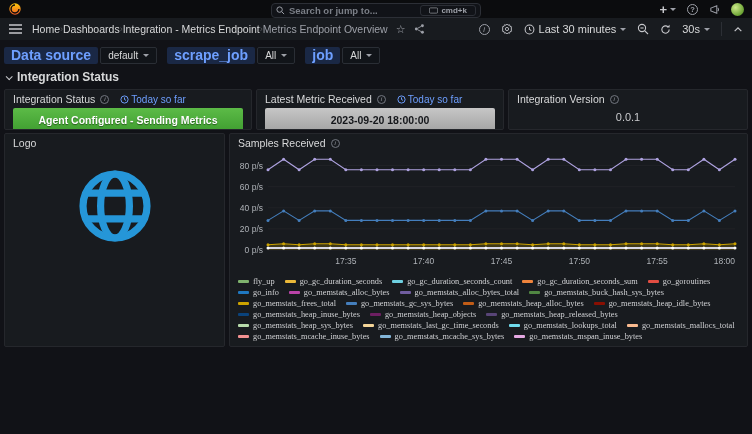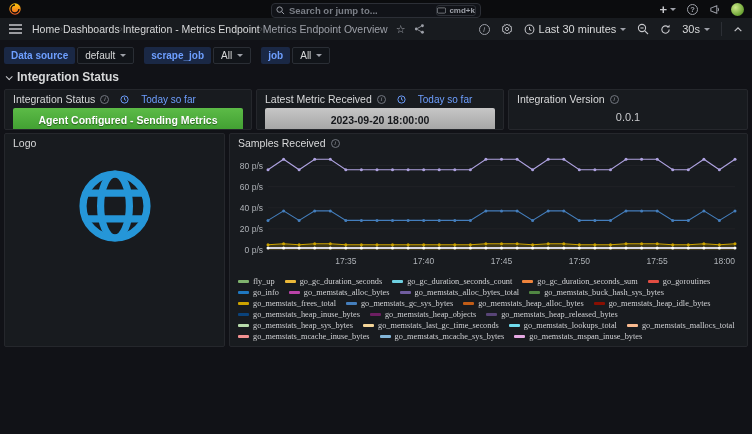--- a/index.html
+++ b/index.html
@@ -12,57 +12,57 @@
   }
   
   .topbar { height: 18px; background: #0b0c0e; display: flex; padding: 0 8px; position: relative; font-weight: bold; }
   .tb-right { margin-left: auto; display: flex; align-items: center; gap: 11px; }
   .searchbox {
     position: absolute; left: 50%; transform: translateX(-50%); top: 3px;
     width: 210px; height: 15px; background: #111318; border: 1px solid #2c2f36;
     border-radius: 4px; display: flex; align-items: center; gap: 4px; padding: 0 4px; cursor: text;
   }
   .searchbox .ph { font-size: 9.5px; color: #7b7f87; flex: 1; white-space: nowrap; }
-  .kbd-chip { display: inline-flex; align-items: center; gap: 3px; border: 1px solid #2c2f36; border-radius: 3px; padding: 0 0; height: 11px; font-size: 8px; color: #9da0a8; }
+  .kbd-chip { display: inline-flex; align-items: center; gap: 3px; border: 1px solid #2c2f36; border-radius: 3px; padding: 0 8px; height: 11px; font-size: 8px; color: #9da0a8; }
   .plus-btn { display: inline-flex; align-items: center; gap: 3px; color: #c7c8cc; font-size: 13px; line-height: 1; }
   .help-circle { width: 11px; height: 11px; border: 1px solid #9da0a8; border-radius: 50%; display: inline-flex; align-items: center; justify-content: center; font-size: 7.5px; color: #9da0a8; }
   .avatar { width: 13px; height: 13px; border-radius: 50%; background: radial-gradient(circle at 35% 35%, #cde98a, #6aa233 70%); display: inline-block; }
   .caret { display: inline-block; width: 0; height: 0; border-left: 3px solid transparent; border-right: 3px solid transparent; border-top: 3.5px solid #9da0a8; }
   
   .navbar { height: 22px; background: #181b1f; display: flex; align-items: center; padding: 0 9px; }
   .crumbs { display: flex; align-items: center; gap: 0; margin-left: 10px; font-size: 10.5px; }
   .crumb { color: #d8d9da; font-weight: 500; cursor: pointer; white-space: nowrap; }
   .crumb.current { color: #9da0a8; font-weight: 400; }
   .crumb-sep { color: #585b61; font-size: 9px; }
   .nav-actions { display: flex; align-items: center; gap: 8px; margin-left: 8px; }
   .star { color: #9da0a8; font-size: 11px; line-height: 1; cursor: pointer; }
   .nav-right { margin-left: auto; display: flex; align-items: center; gap: 11px; color: #c7c8cc; }
   .tool-group { display: inline-flex; align-items: center; gap: 4px; font-size: 11px; color: #d8d9da; cursor: pointer; white-space: nowrap; }
   .vdiv { width: 1px; height: 14px; background: #2c2f35; }
   
   .content { padding: 3px 4px 0 4px; }
   .var-row { display: flex; align-items: center; gap: 10px; height: 22px; margin: 1px 0 2px 0; }
   .chip { display: inline-flex; align-items: stretch; height: 17px; cursor: pointer; }
-  .chip-label { background: #1a2845; color: #6e9fff; font-size: 10px; font-weight: 600; display: inline-flex; align-items: center; padding: 0 7px; border-radius: 2px; }
+  .chip-label { background: #1a2845; color: #6e9fff; font-size: 14px; font-weight: 600; display: inline-flex; align-items: center; padding: 0 7px; border-radius: 2px; }
   .chip-value { background: #111419; border: 1px solid #2a2e35; margin-left: 2px; border-radius: 2px; color: #d8d9da; font-size: 10px; display: inline-flex; align-items: center; gap: 5px; padding: 0 7px; }
   .section-row { display: flex; align-items: center; gap: 6px; padding: 2px 2px 5px 2px; cursor: pointer; }
   .chev-down { width: 5px; height: 5px; border-right: 1.5px solid #c7c8cc; border-bottom: 1.5px solid #c7c8cc; transform: rotate(45deg) translateY(-1px); }
   .section-title { font-size: 12px; font-weight: 700; color: #d8d9da; }
   .row1 { display: flex; gap: 4px; }
   .row2 { display: flex; gap: 4px; margin-top: 3px; }
   .panel { background: #181b1f; border: 1px solid #25272c; border-radius: 2px; overflow: hidden; }
   .p-status { width: 248px; height: 41px; }
   .p-latest { width: 248px; height: 41px; }
   .p-version { width: 240px; height: 41px; }
   .p-logo { width: 221px; height: 214px; }
   .p-samples { width: 519px; height: 214px; }
   .panel-head { display: flex; align-items: center; gap: 5px; padding: 3px 8px 1px 8px; height: 16px; }
   .panel-title { font-size: 10.5px; font-weight: 500; color: #d8d9da; white-space: nowrap; }
   .info-icon { width: 9px; height: 9px; border: 1px solid #737780; border-radius: 50%; display: inline-flex; align-items: center; justify-content: center; font-size: 6px; color: #9da0a8; font-style: italic; cursor: pointer; flex: 0 0 auto; }
-  .timenote { display: inline-flex; align-items: center; gap: 12px; color: #6e9fff; font-size: 10px; margin-left: 6px; white-space: nowrap; }
+  .timenote { display: inline-flex; align-items: center; gap: 2px; color: #6e9fff; font-size: 10px; margin-left: 6px; white-space: nowrap; }
   .statusbar { margin: 2px 8px 0 8px; height: 24px; border-radius: 2px; display: flex; align-items: center; justify-content: center; font-size: 10.5px; font-weight: 700; color: #fff; text-shadow: 0 1px 1px rgba(0,0,0,.45); }
   .statusbar.green { background: linear-gradient(#5cbb47, #3f9d30); }
   .statusbar.gray { background: linear-gradient(#c6c6c6, #a2a2a2); color: #15171b; text-shadow: none; }
   .version-value { text-align: center; font-size: 11px; color: #c9cacd; margin-top: 5px; }
   .globe-wrap { display: flex; justify-content: center; margin-top: 16px; }
   .chart-wrap { padding: 0 6px; }
   .legend { padding: 2px 8px 0 8px; display: flex; flex-wrap: wrap; column-gap: 10px; row-gap: 0; line-height: 11px; font-family: Liberation Serif, serif; }
   .legend-item { display: inline-flex; align-items: center; gap: 4px; font-size: 8.3px; color: #d0d1d4; cursor: pointer; white-space: nowrap; }
   .legend-swatch { width: 11px; height: 2.5px; border-radius: 1px; display: inline-block; flex: 0 0 auto; }
   svg text { font-family: "Liberation Sans", sans-serif; }

